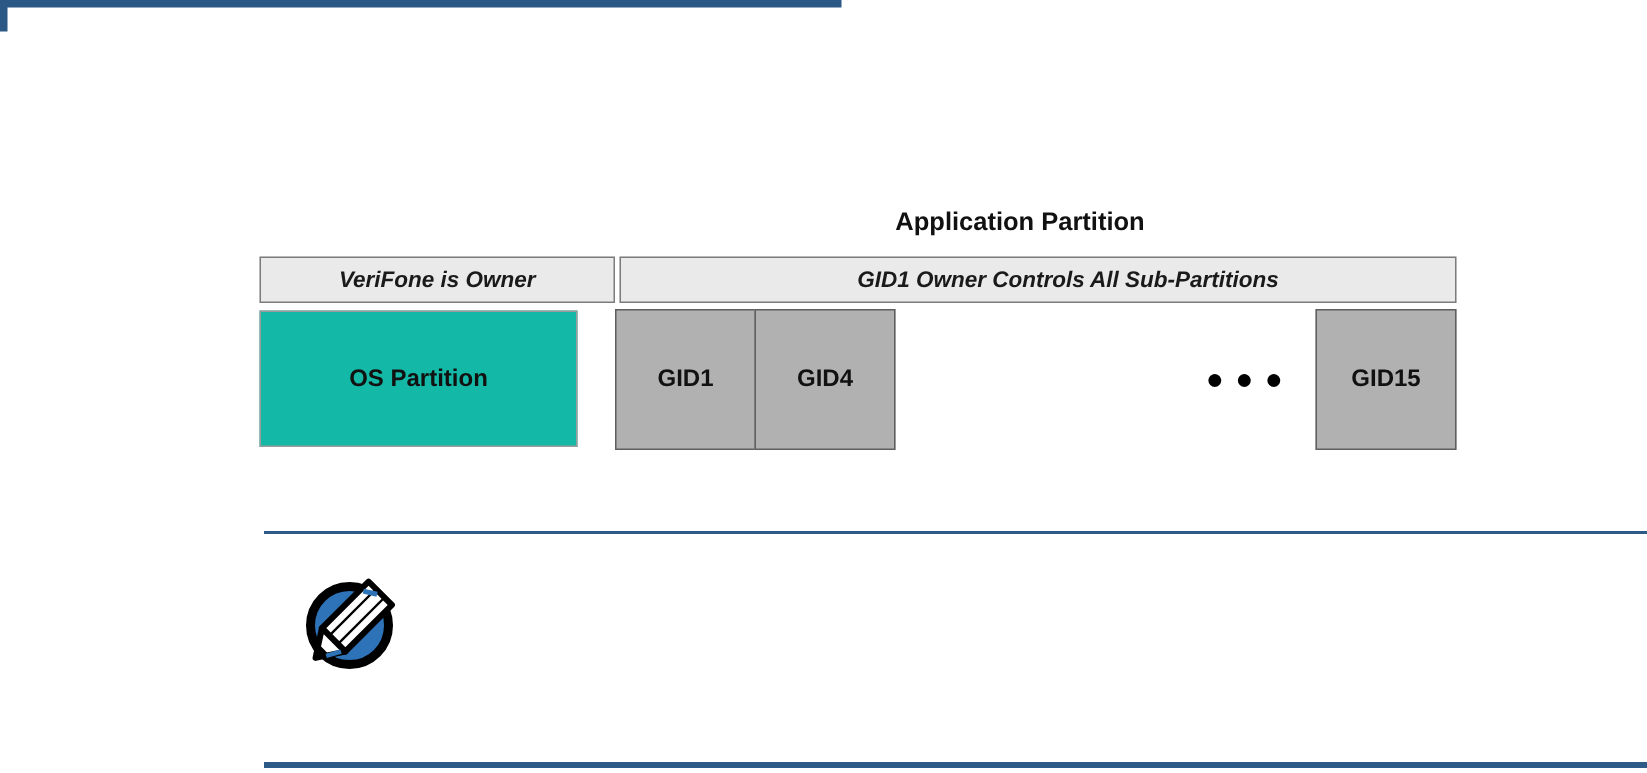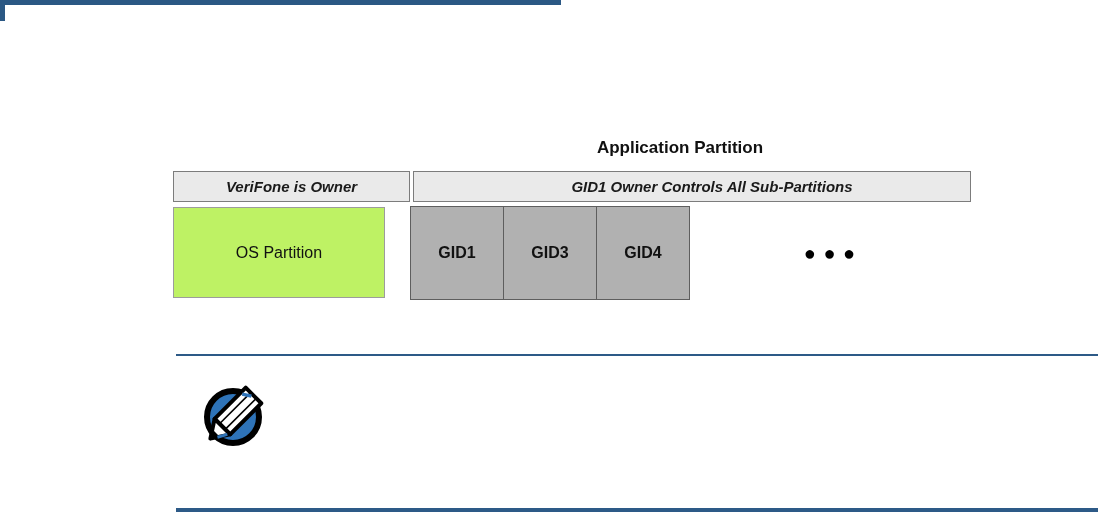--- a/index.html
+++ b/index.html
@@ -27,23 +27,23 @@
     box-sizing:border-box;border:1px solid #7c7c7c;background:#eaeaea;
     display:flex;align-items:center;justify-content:center;
     font-size:15px;font-weight:bold;font-style:italic;color:#1a1a1a;
   }
   .hdr-left{left:173px;width:237px;}
   .hdr-right{left:413px;width:558px;padding-left:40px;}
 
   
   .os-cell{
     position:absolute;left:173px;top:207px;width:212px;height:91px;
-    box-sizing:border-box;border:1px solid #9c9c9c;background:#bef264;
+    box-sizing:border-box;border:1px solid #9c9c9c;background:#14b8a6;
     display:flex;align-items:center;justify-content:center;
-    font-size:16px;font-weight:normal;color:#111;
+    font-size:16px;font-weight:bold;color:#111;
   }
 
   
   .gid-row{position:absolute;left:410px;top:206px;height:94px;display:flex;}
   .gid-cell{
     box-sizing:border-box;width:94px;height:94px;margin-left:-1px;
     background:#b1b1b1;border:1px solid #5e5e5e;
     display:flex;align-items:center;justify-content:center;
     font-size:16px;font-weight:bold;color:#111;
   }
@@ -76,26 +76,28 @@
 
   <div class="fig-title">Application Partition</div>
 
   <div class="hdr-cell hdr-left">VeriFone is Owner</div>
   <div class="hdr-cell hdr-right">GID1 Owner Controls All Sub-Partitions</div>
 
   <div class="os-cell">OS Partition</div>
 
   <div class="gid-row">
     <div class="gid-cell">GID1</div>
-    <div class="gid-cell">GID3</div>
     <div class="gid-cell">GID4</div>
   </div>
 
   <div class="ellipsis">● ● ●</div>
 
+  <div class="gid-row gid15">
+    <div class="gid-cell">GID15</div>
+  </div>
 
   <div class="rule rule-mid"></div>
 
   <svg class="note-icon" viewBox="0 0 70 70" xmlns="http://www.w3.org/2000/svg">
     <circle cx="35" cy="36" r="26" fill="#2e73b8" stroke="#000000" stroke-width="6"></circle>
     <g transform="rotate(-45 35 35)">
       <polygon points="20,24 64,24 64,46 20,46" fill="#ffffff" stroke="#000000" stroke-width="4" stroke-linejoin="round"></polygon>
       <polygon points="20,24 3,35 20,46" fill="#ffffff" stroke="#000000" stroke-width="4" stroke-linejoin="round"></polygon>
       <polygon points="3,35 11,31.5 11,38.5" fill="#000000"></polygon>
       <line x1="20" y1="31" x2="64" y2="31" stroke="#000000" stroke-width="1.6"></line>

